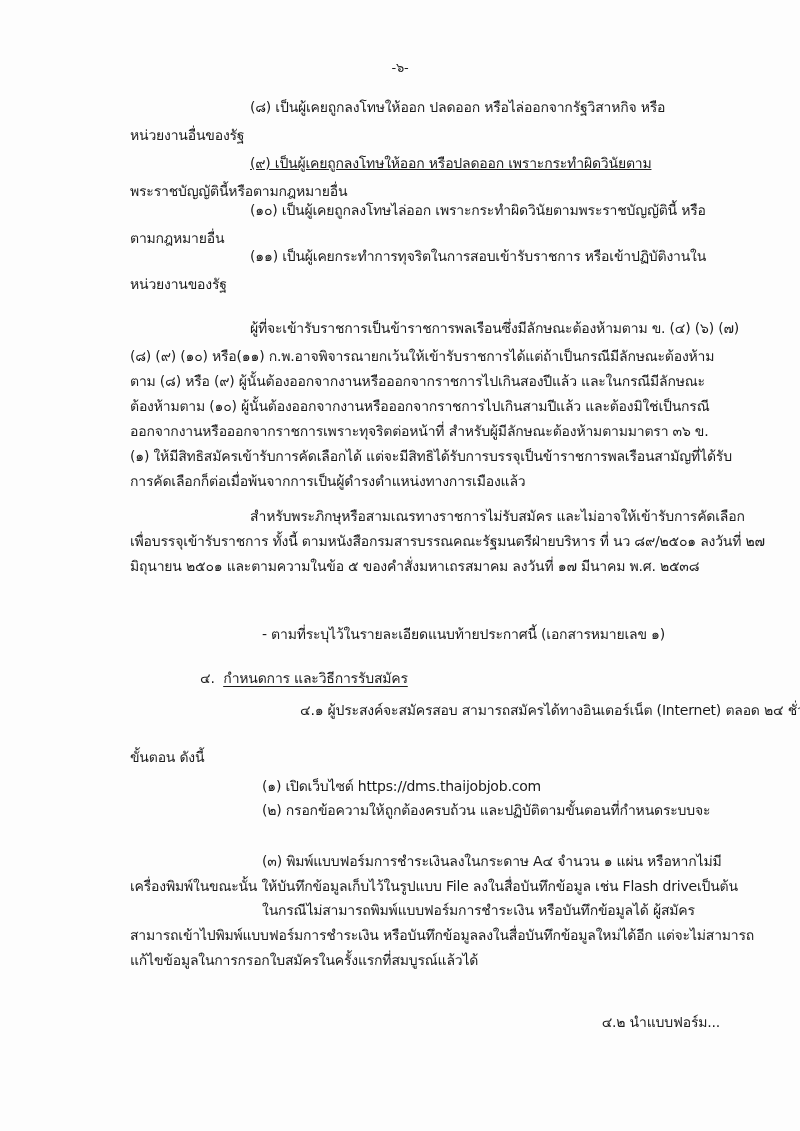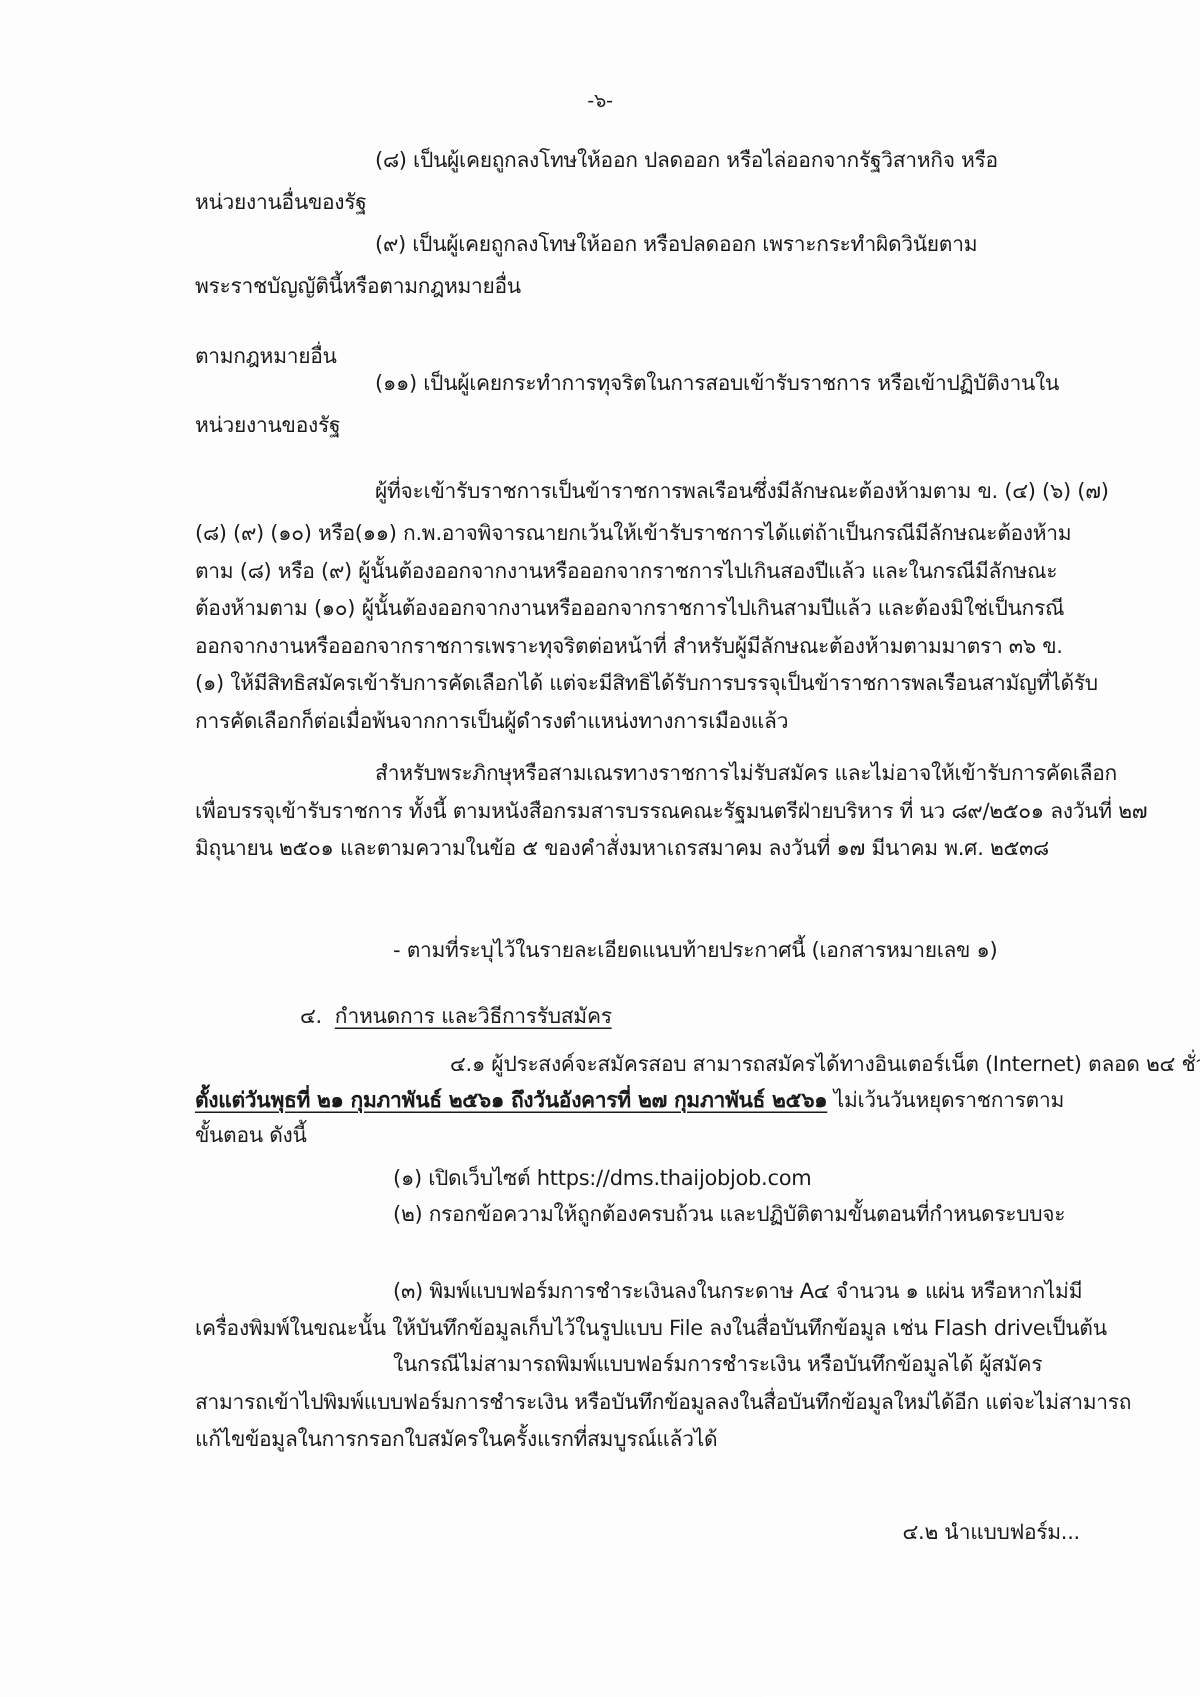--- a/index.html
+++ b/index.html
@@ -43,23 +43,24 @@
 </head>
 <body>
 
 <div class="page">
 
   <div class="ln pg" style="top:58px;">-๖-</div>
 
   <div class="ln" style="left:250px; top:97px;">(๘) เป็นผู้เคยถูกลงโทษให้ออก ปลดออก หรือไล่ออกจากรัฐวิสาหกิจ หรือ</div>
   <div class="ln" style="left:130px; top:125px;">หน่วยงานอื่นของรัฐ</div>
 
-  <div class="ln" style="left:250px; top:153px;">(๙) เป็นผู้เคยถูกลงโทษให้ออก หรือปลดออก เพราะกระทำผิดวินัยตาม</div>
+  <div class="ln" style="left:250px; top:153px;text-decoration:underline;">(๙) เป็นผู้เคยถูกลงโทษให้ออก หรือปลดออก เพราะกระทำผิดวินัยตาม</div>
   <div class="ln" style="left:130px; top:181px;">พระราชบัญญัตินี้หรือตามกฎหมายอื่น</div>
 
+  <div class="ln" style="left:250px; top:200px;">(๑๐) เป็นผู้เคยถูกลงโทษไล่ออก เพราะกระทำผิดวินัยตามพระราชบัญญัตินี้ หรือ</div>
   <div class="ln" style="left:130px; top:228px;">ตามกฎหมายอื่น</div>
 
   <div class="ln" style="left:250px; top:246px;">(๑๑) เป็นผู้เคยกระทำการทุจริตในการสอบเข้ารับราชการ หรือเข้าปฏิบัติงานใน</div>
   <div class="ln" style="left:130px; top:274px;">หน่วยงานของรัฐ</div>
 
   <div>
     <div class="ln" style="left:250px; top:318px;">ผู้ที่จะเข้ารับราชการเป็นข้าราชการพลเรือนซึ่งมีลักษณะต้องห้ามตาม ข. (๔) (๖) (๗)</div>
     <div class="ln" style="left:130px; top:346px;">(๘) (๙) (๑๐) หรือ(๑๑) ก.พ.อาจพิจารณายกเว้นให้เข้ารับราชการได้แต่ถ้าเป็นกรณีมีลักษณะต้องห้าม</div>
     <div class="ln" style="left:130px; top:371px;">ตาม (๘) หรือ (๙) ผู้นั้นต้องออกจากงานหรือออกจากราชการไปเกินสองปีแล้ว และในกรณีมีลักษณะ</div>
     <div class="ln" style="left:130px; top:396px;">ต้องห้ามตาม (๑๐) ผู้นั้นต้องออกจากงานหรือออกจากราชการไปเกินสามปีแล้ว และต้องมิใช่เป็นกรณี</div>
@@ -74,23 +75,20 @@
     <div class="ln" style="left:130px; top:556px;">มิถุนายน ๒๕๐๑ และตามความในข้อ ๕ ของคำสั่งมหาเถรสมาคม ลงวันที่ ๑๗ มีนาคม พ.ศ. ๒๕๓๘</div>
   </div>
 
   <div class="ln" style="left:262px; top:624px;">- ตามที่ระบุไว้ในรายละเอียดแนบท้ายประกาศนี้ (เอกสารหมายเลข ๑)</div>
 
   <div class="ln" style="left:200px; top:668px;">
     <span>๔.</span>&nbsp;&nbsp;<span class="ul">กำหนดการ และวิธีการรับสมัคร</span>
   </div>
 
   <div class="ln" style="left:300px; top:700px;">๔.๑ ผู้ประสงค์จะสมัครสอบ สามารถสมัครได้ทางอินเตอร์เน็ต (Internet) ตลอด ๒๔ ชั่วโมง</div>
-  <div class="ln" style="left:130px; top:724px;">
-    <span class="ul bold">ตั้งแต่วันพุธที่ ๒๑ กุมภาพันธ์ ๒๕๖๑ ถึงวันอังคารที่ ๒๗ กุมภาพันธ์ ๒๕๖๑</span><span> ไม่เว้นวันหยุดราชการตาม</span>
-  </div>
   <div class="ln" style="left:130px; top:747px;">ขั้นตอน ดังนี้</div>
 
   <div class="ln" style="left:262px; top:776px;">(๑) เปิดเว็บไซต์ https://dms.thaijobjob.com</div>
   <div class="ln" style="left:262px; top:800px;">(๒) กรอกข้อความให้ถูกต้องครบถ้วน และปฏิบัติตามขั้นตอนที่กำหนดระบบจะ</div>
   <div class="ln" style="left:262px; top:851px;">(๓) พิมพ์แบบฟอร์มการชำระเงินลงในกระดาษ A๔ จำนวน ๑ แผ่น หรือหากไม่มี</div>
   <div class="ln" style="left:130px; top:876px;">เครื่องพิมพ์ในขณะนั้น ให้บันทึกข้อมูลเก็บไว้ในรูปแบบ File ลงในสื่อบันทึกข้อมูล เช่น Flash driveเป็นต้น</div>
   <div class="ln" style="left:262px; top:900px;">ในกรณีไม่สามารถพิมพ์แบบฟอร์มการชำระเงิน หรือบันทึกข้อมูลได้ ผู้สมัคร</div>
   <div class="ln" style="left:130px; top:925px;">สามารถเข้าไปพิมพ์แบบฟอร์มการชำระเงิน หรือบันทึกข้อมูลลงในสื่อบันทึกข้อมูลใหม่ได้อีก แต่จะไม่สามารถ</div>
   <div class="ln" style="left:130px; top:950px;">แก้ไขข้อมูลในการกรอกใบสมัครในครั้งแรกที่สมบูรณ์แล้วได้</div>
 

